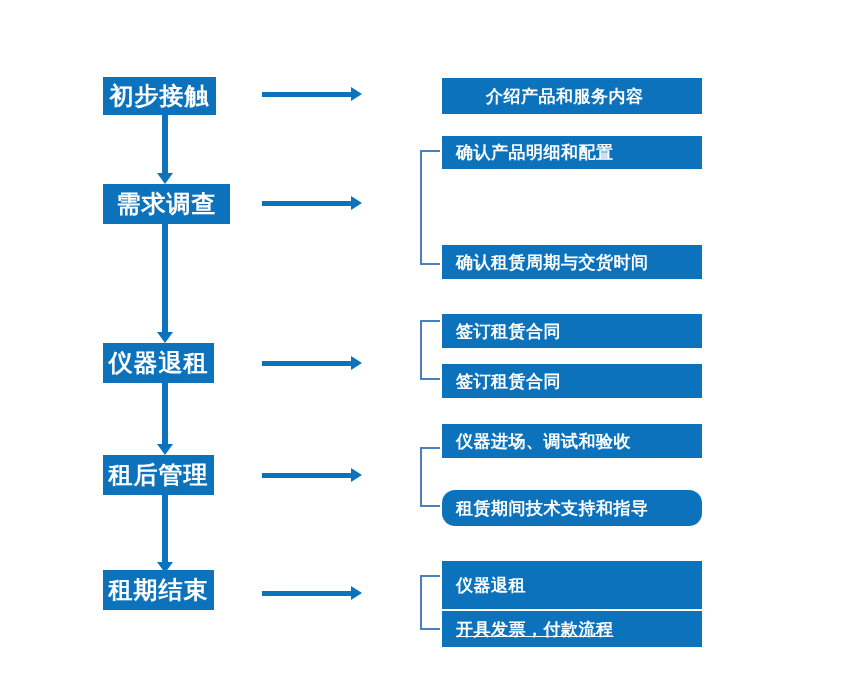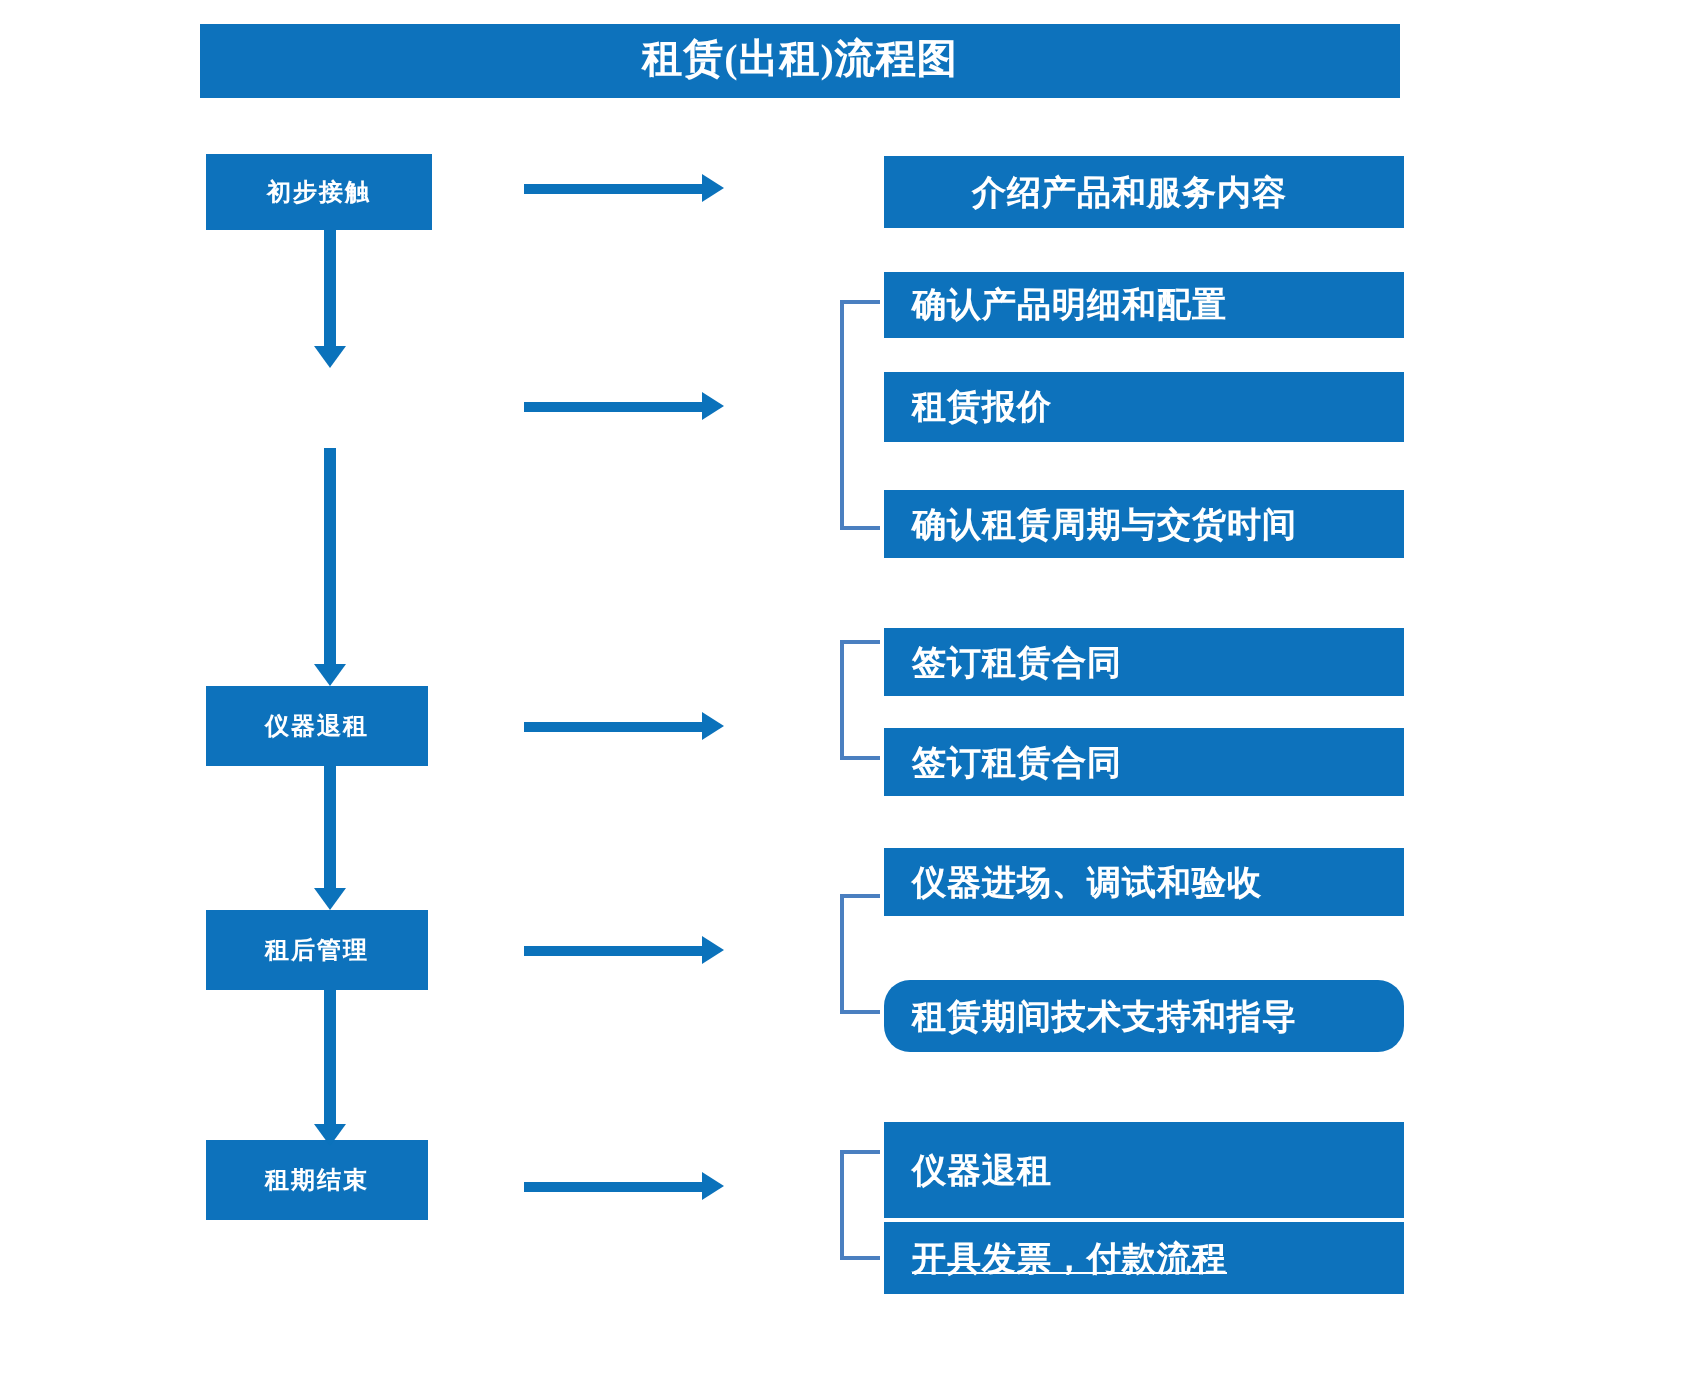--- a/index.html
+++ b/index.html
@@ -35,21 +35,21 @@
     text-align: center;
     letter-spacing: 0.5px;
   }
 
   
   .stage-box {
     position: absolute;
     background: #0d72bc;
     color: #ffffff;
     font-weight: bold;
-    font-size: 12px;
+    font-size: 24px;
     display: flex;
     align-items: center;
     justify-content: center;
     letter-spacing: 1px;
     white-space: nowrap;
   }
 
   
   .detail-box {
     position: absolute;
@@ -119,23 +119,23 @@
     border-top: 2px solid #4a7fc0;
     border-bottom: 2px solid #4a7fc0;
     box-sizing: border-box;
   }
 </style>
 </head>
 <body>
 
 <div id="canvas">
 
-  <div class="title-bar">租赁(出租)流程图</div>
 
   <div class="stage-box" id="stage-0" style="left: 103px; top: 77px; width: 113px; height: 38px;">初步接触</div>
+  <div class="stage-box" id="stage-1" style="left: 103px; top: 184px; width: 127px; height: 40px;">需求调查</div>
   <div class="stage-box" id="stage-2" style="left: 103px; top: 343px; width: 111px; height: 40px;">仪器退租</div>
   <div class="stage-box" id="stage-3" style="left: 103px; top: 455px; width: 111px; height: 40px;">租后管理</div>
   <div class="stage-box" id="stage-4" style="left: 103px; top: 570px; width: 111px; height: 40px;">租期结束</div>
 
   <div class="v-arrow" id="flow-arrow-0" style="left: 157px; top: 115px; height: 69px;">
     <div class="shaft" style="height: 59px;"></div>
     <div class="head" style="top: 58px;"></div>
   </div>
   <div class="v-arrow" id="flow-arrow-1" style="left: 157px; top: 224px; height: 119px;">
     <div class="shaft" style="height: 109px;"></div>
@@ -172,21 +172,20 @@
   </div>
 
   <div class="bracket" id="bracket-1" style="left: 420px; top: 150px; height: 115px;"></div>
   <div class="bracket" id="bracket-2" style="left: 420px; top: 320px; height: 60px;"></div>
   <div class="bracket" id="bracket-3" style="left: 420px; top: 447px; height: 60px;"></div>
   <div class="bracket" id="bracket-4" style="left: 420px; top: 575px; height: 55px;"></div>
 
   <div class="detail-box" id="detail-0-0" style="top: 78px; height: 36px; padding-left: 44px;">介绍产品和服务内容</div>
 
   <div class="detail-box" id="detail-1-0" style="top: 136px; height: 33px;">确认产品明细和配置</div>
-  <div class="detail-box" id="detail-1-1" style="top: 186px; height: 35px;">租赁报价</div>
   <div class="detail-box" id="detail-1-2" style="top: 245px; height: 34px;">确认租赁周期与交货时间</div>
 
   <div class="detail-box" id="detail-2-0" style="top: 314px; height: 34px;">签订租赁合同</div>
   <div class="detail-box" id="detail-2-1" style="top: 364px; height: 34px;">签订租赁合同</div>
 
   <div class="detail-box" id="detail-3-0" style="top: 424px; height: 34px;">仪器进场、调试和验收</div>
   <div class="detail-box" id="detail-3-1" style="top: 490px; height: 36px; border-radius: 13px;">租赁期间技术支持和指导</div>
 
   <div class="detail-box" id="detail-4-0" style="top: 561px; height: 48px;">仪器退租</div>
   <div class="detail-box" id="detail-4-1" style="top: 611px; height: 36px; text-decoration: underline;">开具发票，付款流程</div>

